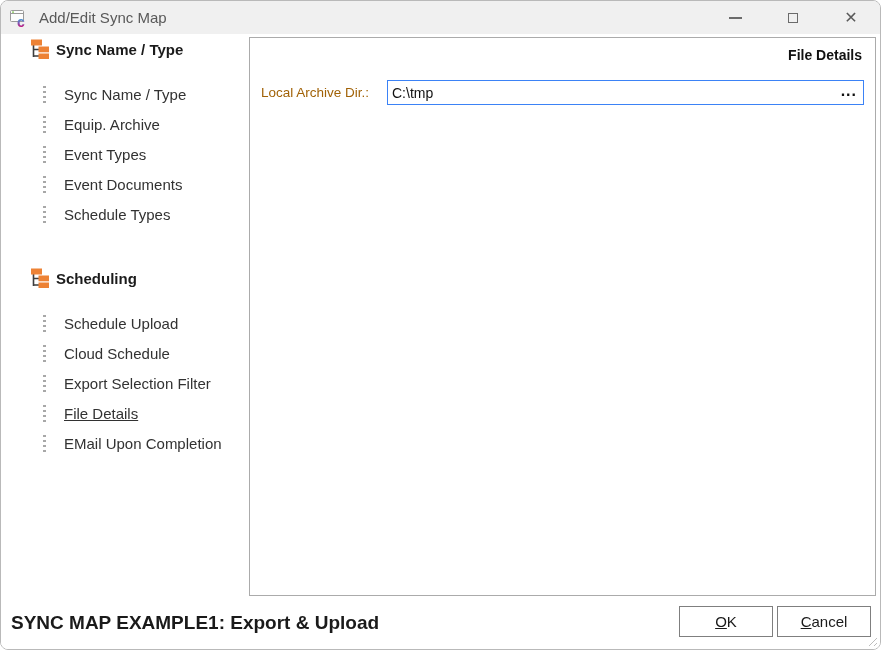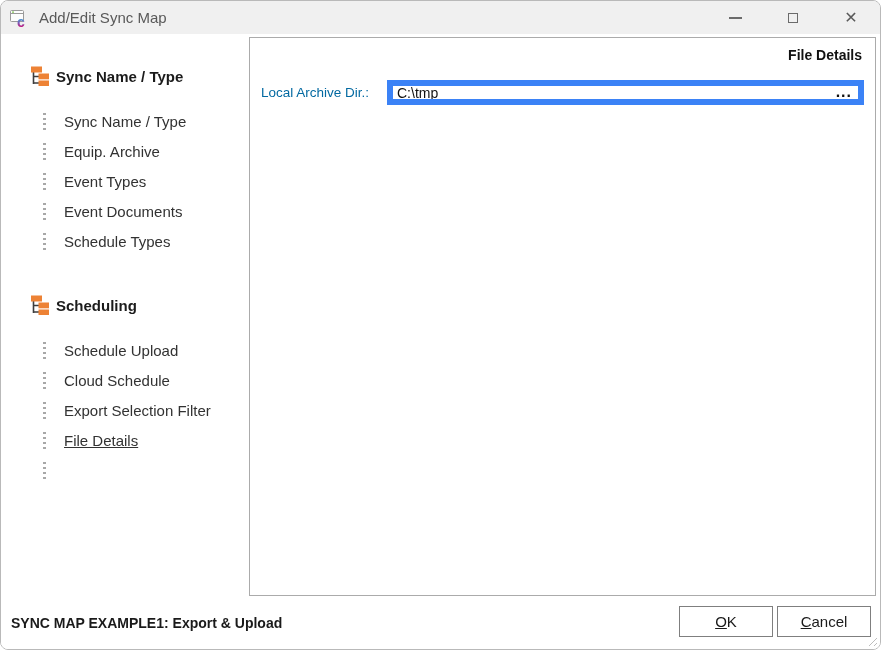--- a/index.html
+++ b/index.html
@@ -10,49 +10,49 @@
   .titlebar{position:absolute;left:0;top:0;right:0;height:33px;background:#f0f0f0;
     display:flex;align-items:center;padding-left:8px;box-sizing:border-box;}
   .app-icon{width:22px;height:20px;flex:0 0 auto;}
   .title-text{margin-left:8px;font-size:15px;color:#595959;}
   .caption-controls{margin-left:auto;display:flex;align-items:stretch;height:100%;}
   .cap-btn{width:58px;display:flex;align-items:center;justify-content:center;color:#5f5f5f;}
   .minline{display:block;width:13px;height:2px;background:#6b6b6b;}
   .maxbox{display:block;width:10px;height:10px;border:1px solid #6b6b6b;box-sizing:border-box;background:transparent;}
   .closex{font-size:16px;line-height:1;color:#5a5a5a;}
   
-  .tree{position:absolute;left:0;top:33px;width:248px;bottom:53px;padding-top:27px;box-sizing:border-box;
+  .tree{position:absolute;left:0;top:33px;width:248px;bottom:53px;box-sizing:border-box;
     font-size:15px;overflow:hidden;}
   .tree-header{display:flex;align-items:center;height:30px;padding-left:29px;margin-top:34px;
     font-weight:bold;color:#1b1b1b;}
   .tree-header:first-child{margin-top:0;}
   .tree-header .tree-icon{width:20px;height:20px;flex:0 0 auto;}
   .tree-header-label{margin-left:6px;white-space:nowrap;}
   .tree-item{display:flex;align-items:center;height:30px;padding-left:42px;color:#323232;}
   .tree-header + .tree-item{margin-top:15px;}
   .grip{width:3px;height:17px;flex:0 0 auto;
     background:repeating-linear-gradient(to bottom,#a8a8a8 0 2px,transparent 2px 5px);}
   .tree-item-label{margin-left:18px;white-space:nowrap;}
   .tree-item.selected .tree-item-label{text-decoration:underline;}
   
   .panel{position:absolute;left:248px;top:36px;right:4px;bottom:53px;border:1px solid #ababab;
     background:#fff;box-sizing:border-box;}
   .panel-heading{text-align:right;font-weight:bold;font-size:14px;color:#111;padding:9px 13px 0 0;}
   .field-row{display:flex;align-items:center;margin:17px 11px 0 11px;}
-  .field-label{width:126px;flex:0 0 auto;font-size:13.5px;color:#0369a1;}
+  .field-label{width:126px;flex:0 0 auto;font-size:13.5px;color:#a16207;}
   .input-wrap{flex:1;position:relative;display:flex;align-items:center;height:25px;
-    border:6px solid #3b82f6;background:#fff;box-sizing:border-box;}
+    border:1px solid #3b82f6;background:#fff;box-sizing:border-box;}
   .input-wrap input{flex:1;height:100%;border:none;outline:none;margin:0;padding:0 30px 0 4px;
     font-family:"Liberation Sans","DejaVu Sans",sans-serif;font-size:14px;color:#111;background:transparent;}
   .browse-btn{position:absolute;right:4px;top:45%;transform:translateY(-50%);font-weight:bold;
     font-size:16px;letter-spacing:1px;line-height:0.4;color:#111;cursor:pointer;padding:0 2px;}
   
   .footer{position:absolute;left:0;right:0;bottom:0;height:53px;background:#fff;}
   .status-text{position:absolute;left:10px;top:50%;transform:translateY(-50%);
-    font-weight:bold;font-size:14px;color:#1a1a1a;white-space:nowrap;}
+    font-weight:bold;font-size:19px;color:#1a1a1a;white-space:nowrap;}
   .footer-buttons{position:absolute;right:9px;top:10px;display:flex;gap:4px;}
   .btn{width:94px;height:31px;background:#fff;border:1px solid #7f7f7f;font-size:15px;color:#1a1a1a;
     font-family:"Liberation Sans","DejaVu Sans",sans-serif;display:flex;align-items:center;justify-content:center;
     cursor:pointer;box-sizing:border-box;}
   .resize-grip{position:absolute;right:2px;bottom:2px;width:11px;height:11px;}
 </style>
 </head>
 <body>
 
 <div class="window">
@@ -135,20 +135,21 @@
       <div class="tree-item">
         <span class="grip"></span>
         <span class="tree-item-label">Export Selection Filter</span>
       </div>
       <div class="tree-item selected">
         <span class="grip"></span>
         <span class="tree-item-label">File Details</span>
       </div>
       <div class="tree-item">
         <span class="grip"></span>
+        <span class="tree-item-label">EMail Upon Completion</span>
       </div>
     </div>
 
   <div class="panel">
     <div class="panel-heading">File Details</div>
     <div class="field-row">
       <span class="field-label">Local Archive Dir.:</span>
       <span class="input-wrap">
         <input type="text" value="C:\tmp" style="">
         <span class="browse-btn">...</span>

